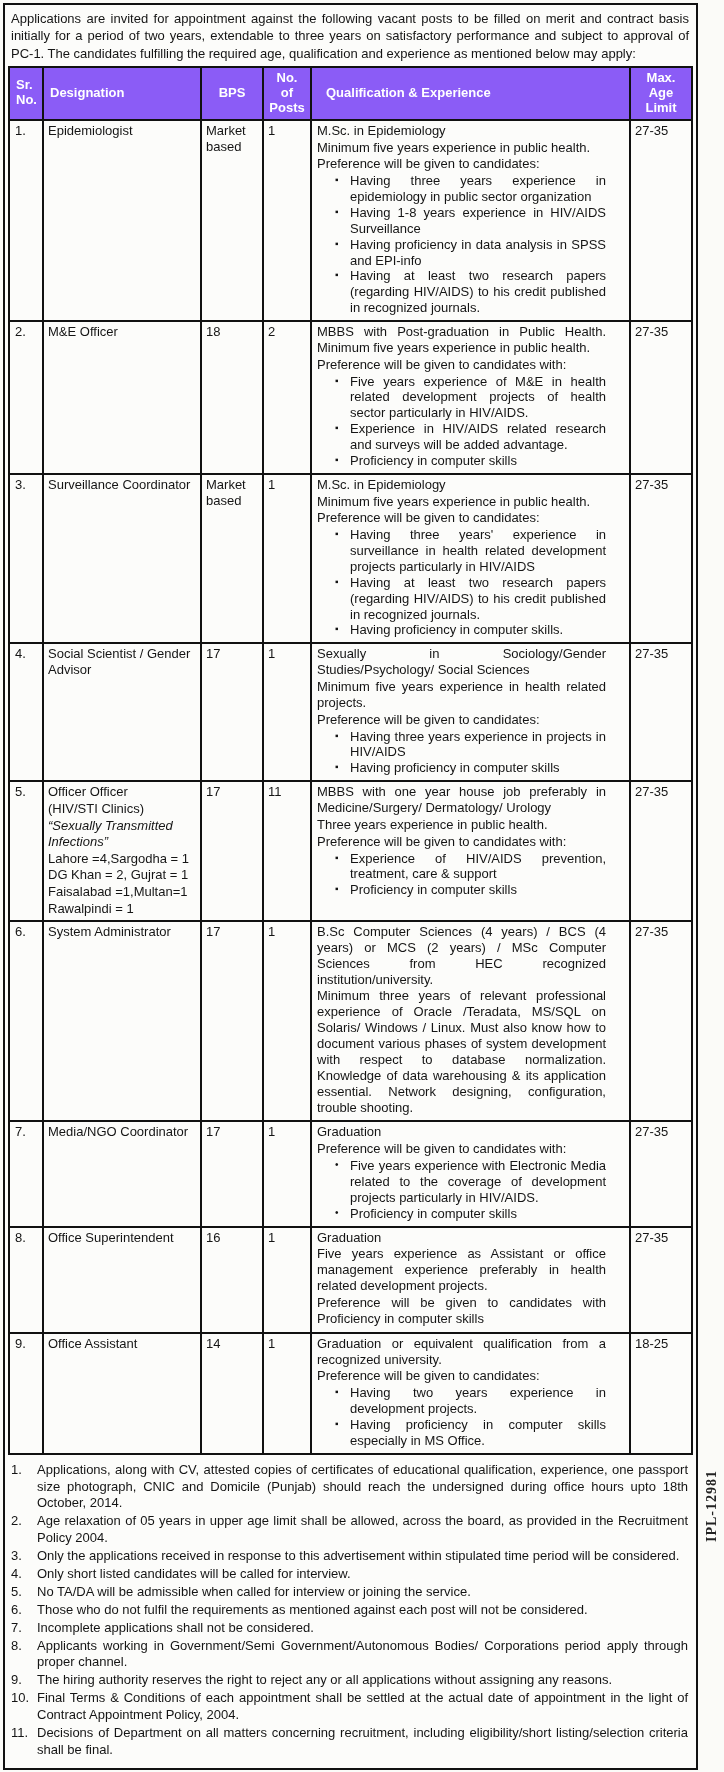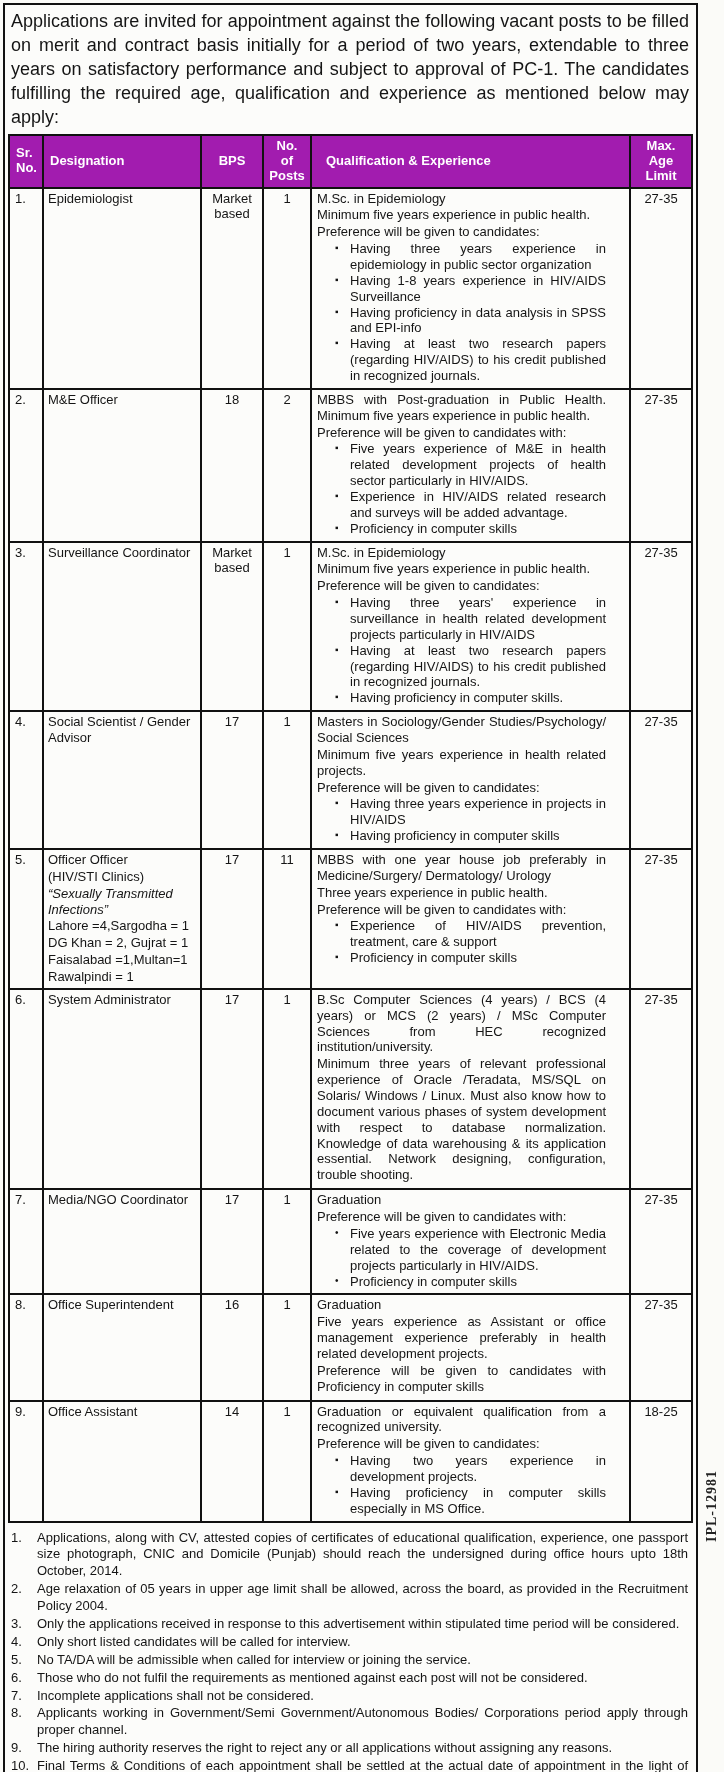--- a/index.html
+++ b/index.html
@@ -33,57 +33,57 @@
     font-size: 39px;
     line-height: 1.0;
     letter-spacing: 3px;
     transform: scaleY(0.94);
   }
 
   
   .intro {
     margin: 0;
     padding: 5px 7px 4px 6px;
-    font-size: 18px;
+    font-size: 13px;
     line-height: 1.33;
     text-align: justify;
   }
 
   
   table.vac {
     border-collapse: collapse;
     width: calc(100% - 6px);
     margin: 0 3px 2px 3px;
     font-size: 13px;
     line-height: 1.22;
   }
   .vac th, .vac td {
     border: 2px solid #111;
     vertical-align: top;
     padding: 2px 4px;
   }
   .vac thead th {
-    background: #a21caf;
+    background: #8b5cf6;
     color: #fff;
     font-weight: bold;
     white-space: pre-line;
     vertical-align: middle;
     text-align: center;
     padding: 3px 4px;
     line-height: 1.15;
   }
   .vac thead th.h-left { text-align: left; padding-left: 6px; }
   .vac thead th.h-qual { text-align: left; padding-left: 14px; }
   col.c-sr   { width: 34px; }
   col.c-des  { width: 158px; }
   col.c-bps  { width: 62px; }
   col.c-posts{ width: 48px; }
   col.c-age  { width: 62px; }
   td.sr   { padding-left: 5px; }
-  td.bps, td.posts, td.age { text-align: center; }
+  td.bps, td.posts, td.age { text-align: left; }
   td.des .ital { font-style: italic; }
   td.des div { margin: 0 0 1px 0; }
   td.qual { padding: 2px 23px 4px 5px; }
   .qp { text-align: justify; margin: 0 0 1px 0; }
   .bullet { display: flex; margin-left: 18px; }
   .marker { flex: none; width: 15px; font-size: 10px; padding-top: 1px; }
   .btext { flex: 1; text-align: justify; }
 
   
   .notes { padding: 5px 8px 8px 6px; font-size: 13px; }
@@ -221,21 +221,21 @@
             <td class="age">27-35</td>
           </tr>
           <tr>
             <td class="sr">4.</td>
             <td class="des">
               <div>Social Scientist / Gender Advisor</div>
             </td>
             <td class="bps">17</td>
             <td class="posts">1</td>
             <td class="qual">
-              <div class="qp">Masters in Sociology/Gender Studies/Psychology/ Social Sciences</div>
+              <div class="qp">Sexually in Sociology/Gender Studies/Psychology/ Social Sciences</div>
               <div class="qp">Minimum five years experience in health related projects.</div>
               <div class="qp">Preference will be given to candidates:</div>
               <div class="bullet">
                 <span class="marker">▪</span>
                 <span class="btext">Having three years experience in projects in HIV/AIDS</span>
               </div>
               <div class="bullet">
                 <span class="marker">▪</span>
                 <span class="btext">Having proficiency in computer skills</span>
               </div>

